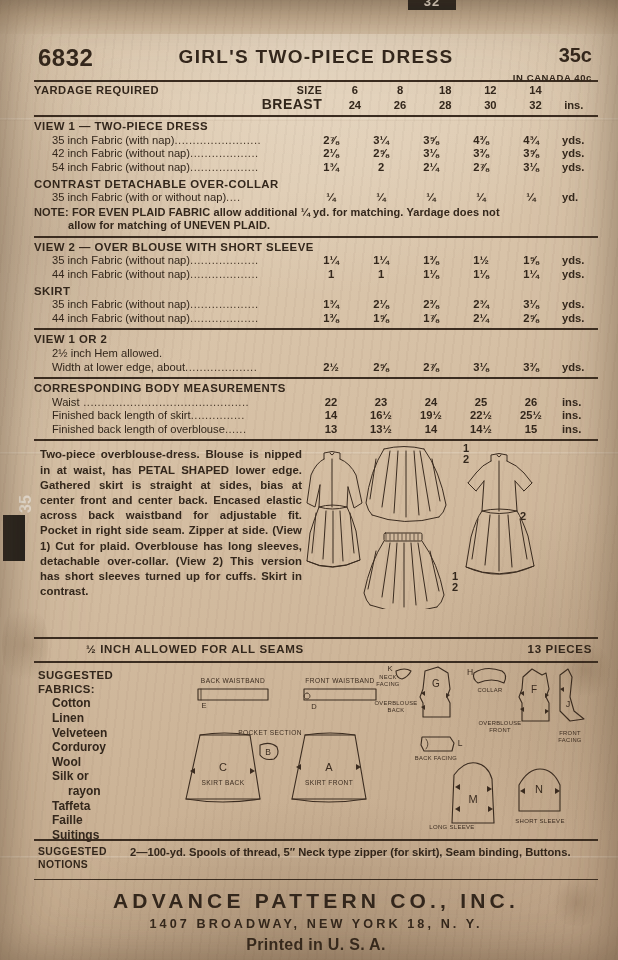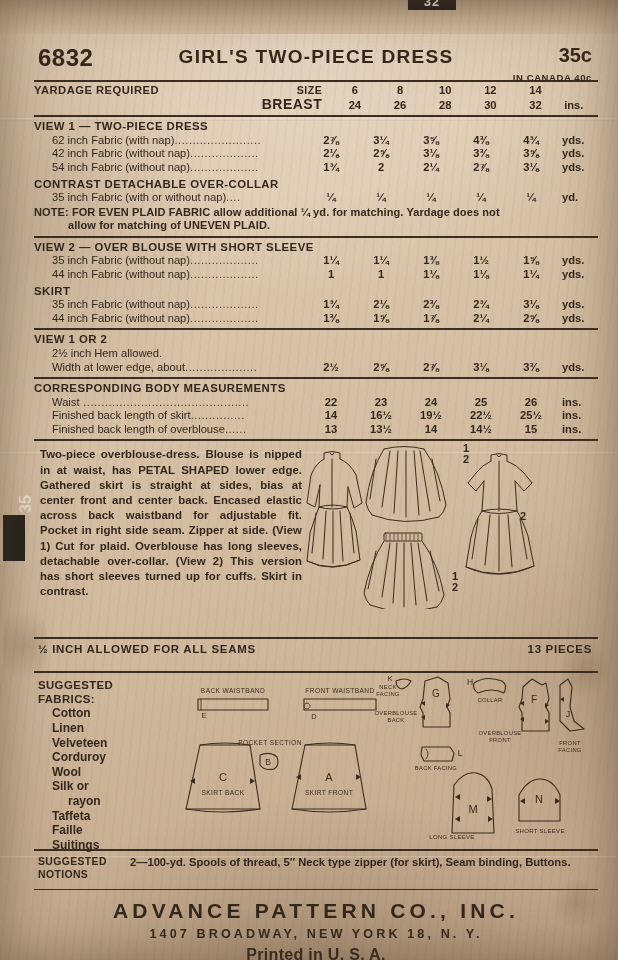--- a/index.html
+++ b/index.html
@@ -105,21 +105,21 @@
   .mid { position: relative; height: 196px; }
   .descr {
     position: absolute; left: 6px; top: 6px; width: 262px;
     font-size: 11.4px; line-height: 15.2px; font-weight: bold;
     text-align: justify; letter-spacing: .05px;
   }
   .figs { position: absolute; left: 272px; top: 0; width: 300px; height: 168px; }
   .figlabel { position: absolute; font-size: 11px; font-weight: bold; line-height: 11px; text-align: center; }
 
   .seams {
-    position: relative; height: 32px;
+    position: relative; height: 22px; margin-left: 48px;
   }
   .seams .left {
     position: absolute; left: 4px; top: 4px;
     font-size: 11.5px; font-weight: bold; letter-spacing: .7px;
   }
   .seams .right {
     position: absolute; right: 6px; top: 4px;
     font-size: 11.5px; font-weight: bold; letter-spacing: .7px;
   }
 
@@ -208,21 +208,21 @@
       <tbody>
           <tr>
         <td class="c-label" style="padding-top:2px !important;margin-left:35px;">
           <span class="bold-sm" style="letter-spacing:.5px;">YARDAGE REQUIRED</span>
         </td>
         <td style="text-align:right; padding-right:10px !important; font-weight:bold; font-size:10.6px; letter-spacing:.5px; width:0;">
           <span>SIZE</span>
         </td>
         <td class="c-val">6</td>
         <td class="c-val">8</td>
-        <td class="c-val">10</td>
+        <td class="c-val">18</td>
         <td class="c-val">12</td>
         <td class="c-val">14</td>
         <td class="c-unit"></td>
       </tr>
       <tr>
         <td class="c-label"></td>
         <td style="text-align:right; padding-right:10px !important; font-weight:bold; font-size:14px; letter-spacing:.5px;">
           <span>BREAST</span>
         </td>
         <td class="c-val">24</td>
@@ -237,21 +237,21 @@
 
     <hr class="rule" style="margin-top:3px;">
 
     <table class="tbl">
       <tbody>
           <tr class="sec-head">
         <td colspan="8">VIEW 1 — TWO-PIECE DRESS</td>
       </tr>
       <tr>
         <td class="c-label row-label" colspan="2">
-          <span>62 inch Fabric (with nap)</span><span class="dots">........................</span>
+          <span>35 inch Fabric (with nap)</span><span class="dots">........................</span>
         </td>
         <td class="c-val">2⅞</td>
         <td class="c-val">3¼</td>
         <td class="c-val">3⅝</td>
         <td class="c-val">4⅜</td>
         <td class="c-val">4¾</td>
         <td class="c-unit">yds.</td>
       </tr>
       <tr>
         <td class="c-label row-label" colspan="2">

